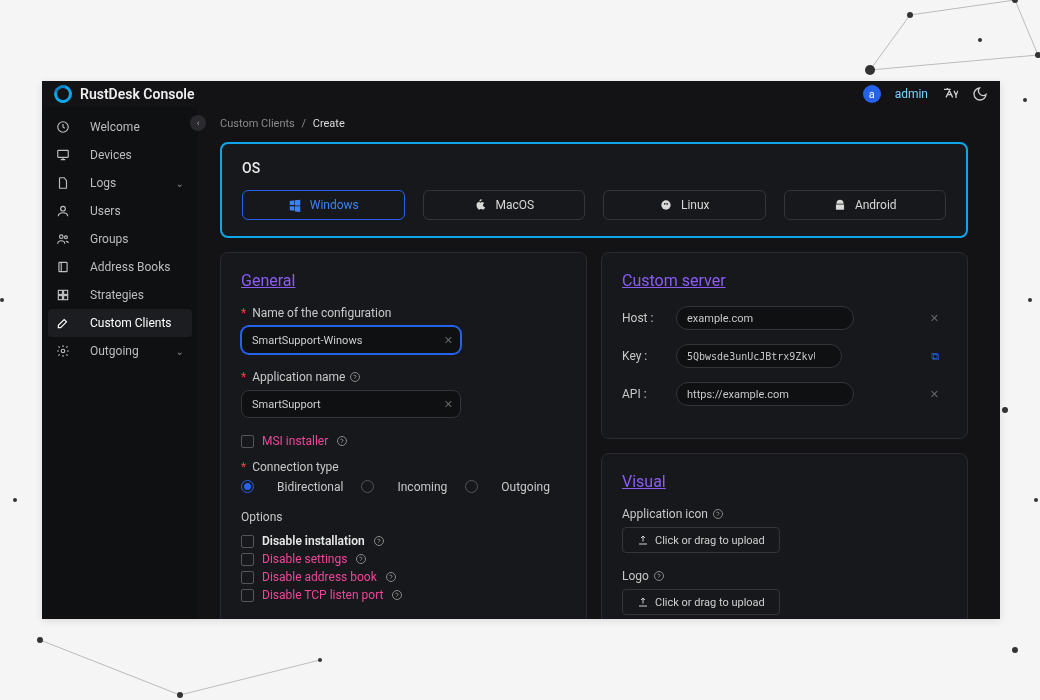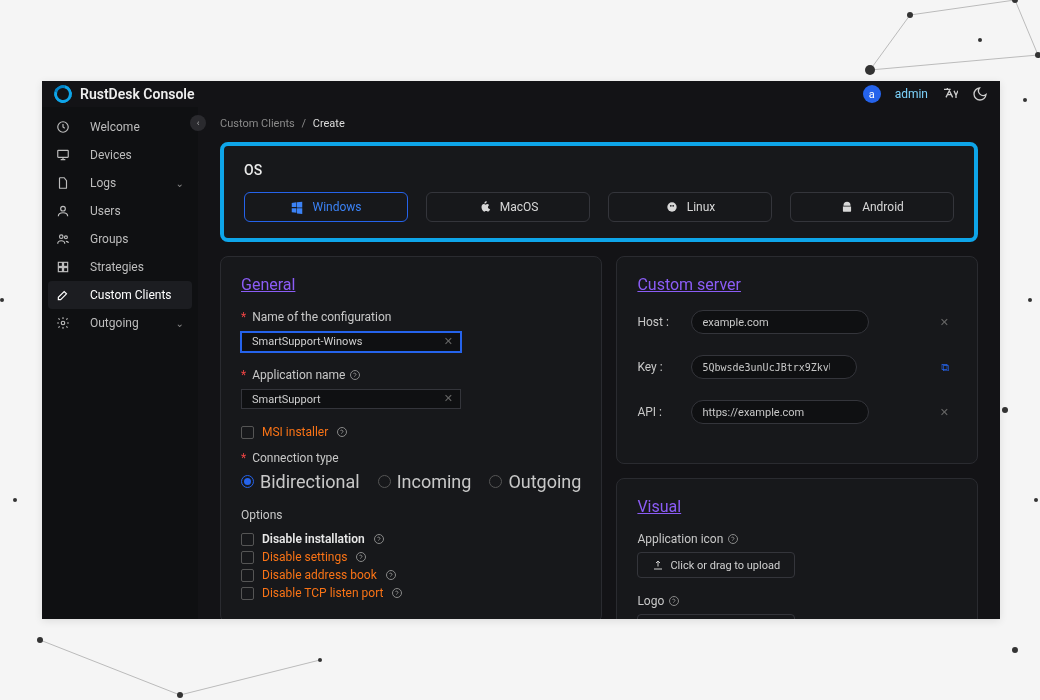--- a/index.html
+++ b/index.html
@@ -15,52 +15,52 @@
 .avatar { width:18px; height:18px; border-radius:50%; background:#2563eb; color:#fff; font-size:11px; display:flex; align-items:center; justify-content:center; }
 .user-label { font-size:12px; color:#7dd3fc; }
 .icon-btn { width:16px; height:16px; color:#ccc; cursor:pointer; }
 .main { display:flex; height:calc(100% - 26px); }
 .sidebar { width:156px; background:#0f1012; padding:6px 0; position:relative; }
 .sidebar-item { display:flex; align-items:center; gap:20px; padding:7px 14px; color:#bdbdbd; font-size:12px; cursor:pointer; position:relative; }
 .sidebar-item.active { background:#1c1d21; color:#fff; border-radius:4px; margin:0 6px; padding:7px 8px; }
 .sidebar-icon { width:14px; height:14px; flex-shrink:0; }
 .chev { margin-left:auto; font-size:10px; color:#888; }
 .collapse-btn { position:absolute; right:-8px; top:8px; width:16px; height:16px; border-radius:50%; background:#2a2a2e; color:#aaa; display:flex; align-items:center; justify-content:center; font-size:9px; cursor:pointer; }
-.content { flex:1; background:#131316; overflow-y:auto; padding:10px 22px 20px 22px; }
+.content { flex:1; background:#131316; overflow-y:auto; padding:10px 32px 20px 22px; }
 .content::-webkit-scrollbar{width:0;}
 .breadcrumb { font-size:11px; color:#8a8a8a; margin-bottom:12px; }
 .breadcrumb .cur { color:#dcdcdc; }
-.panel { background:#17181b; border:4px solid #0ea5e9; border-radius:8px; padding:16px 20px; margin-bottom:14px; }
+.panel { background:#17181b; border:2px solid #0ea5e9; border-radius:8px; padding:16px 20px; margin-bottom:14px; }
 .panel-title { color:#eaeaea; font-size:14px; font-weight:500; margin-bottom:14px; }
 .os-row { display:flex; gap:18px; }
 .os-btn { flex:1; height:30px; border:1px solid #34353b; border-radius:6px; background:transparent; color:#d8d8d8; font-size:12px; display:flex; align-items:center; justify-content:center; gap:8px; cursor:pointer; }
 .os-btn.selected { border-color:#2563eb; color:#3b82f6; }
 .cols { display:flex; gap:14px; }
 .col { flex:1; display:flex; flex-direction:column; gap:14px; }
 .section { background:#17181b; border:1px solid #2a2b30; border-radius:8px; padding:18px 20px; }
 .section-title { color:#8b5cf6; font-size:16px; margin-bottom:16px;text-decoration:underline; }
 .field { margin-bottom:16px; }
 .field-label { font-size:12px; color:#c8c8c8; margin-bottom:6px; display:flex; align-items:center; gap:4px; }
 .req { color:#ef4444; margin-right:2px; }
 .help-icon { width:12px; height:12px; color:#888; }
-.text-input { width:220px; height:20px; background:#0f1012; border:1px solid #34353b; border-radius:0; color:#d0d0d0; font-size:11px; padding:0 26px 0 10px; position:relative; }
+.text-input { width:220px; height:28px; background:#0f1012; border:1px solid #34353b; border-radius:8px; color:#d0d0d0; font-size:11px; padding:0 26px 0 10px; position:relative; }
 .text-input.focused { border-color:#2563eb; box-shadow:0 0 0 1px #2563eb; }
 .input-wrap { position:relative; display:inline-block; }
 .clear-icon { position:absolute; right:8px; top:50%; transform:translateY(-50%); color:#666; font-size:11px; cursor:pointer; }
-.checkbox-row { display:flex; align-items:center; gap:8px; font-size:12px; color:#f97316; margin-bottom:8px; }
+.checkbox-row { display:flex; align-items:center; gap:8px; font-size:12px; color:#ec4899; margin-bottom:8px; }
 .checkbox { width:13px; height:13px; border:1px solid #555; border-radius:2px; background:transparent; cursor:pointer; }
 .radio-row { display:flex; gap:18px; margin-top:6px; }
-.radio-opt { display:flex; align-items:center; gap:6px; font-size:18px; color:#c8c8c8; cursor:pointer; }
+.radio-opt { display:flex; gap:23px; font-size:12px; color:#c8c8c8; cursor:pointer; }
 .radio { width:13px; height:13px; border-radius:50%; border:1px solid #555; position:relative; }
 .radio.checked { border-color:#2563eb; }
 .radio.checked::after { content:""; position:absolute; inset:2px; border-radius:50%; background:#2563eb; }
 .subhead { font-size:12px; color:#c8c8c8; margin:14px 0 10px; }
 .opt-list .checkbox-row { margin-bottom:4px; font-size:12px; }
 .opt-list .checkbox-row.bold { font-weight:600; color:#e8e8e8; }
-.kv-row { display:flex; align-items:center; gap:10px; margin-bottom:21px; }
+.kv-row { display:flex; align-items:center; gap:10px; margin-bottom:14px; }
 .kv-label { width:44px; font-size:12px; color:#c8c8c8; }
 .kv-input { flex:1; height:24px; background:#0f1012; border:1px solid #34353b; border-radius:12px; color:#c8c8c8; font-size:10px; padding:0 26px 0 10px; font-family:monospace; }
 .kv-input.regular { font-family:inherit; font-size:11px; }
 .kv-wrap { position:relative; flex:1; }
 .kv-wrap .clear-icon { right:8px; }
 .copy-icon { position:absolute; right:8px; top:50%; transform:translateY(-50%); color:#2563eb; font-size:11px; cursor:pointer; }
 .upload-btn { height:26px; padding:0 14px; border:1px solid #34353b; border-radius:4px; background:transparent; color:#d0d0d0; font-size:11px; display:inline-flex; align-items:center; gap:6px; cursor:pointer; }
 svg { display:block; }
 </style>
 </head>
@@ -142,20 +142,27 @@
       <div class="sidebar-item">
           <svg class="sidebar-icon" viewBox="0 0 24 24" fill="none" stroke="currentColor" stroke-width="2">
             <circle cx="9" cy="8" r="3"></circle>
             <circle cx="17" cy="9" r="2.5"></circle>
             <path d="M3 20c0-3 3-5 6-5s6 2 6 5m2-4c2 0 4 1 4 3"></path>
           </svg>
           <span>Groups</span>
         </div>
       <div class="sidebar-item">
           <svg class="sidebar-icon" viewBox="0 0 24 24" fill="none" stroke="currentColor" stroke-width="2">
+            <rect x="5" y="4" width="14" height="16" rx="1"></rect>
+            <path d="M9 4v16"></path>
+          </svg>
+          <span>Address Books</span>
+        </div>
+      <div class="sidebar-item">
+          <svg class="sidebar-icon" viewBox="0 0 24 24" fill="none" stroke="currentColor" stroke-width="2">
             <rect x="4" y="4" width="7" height="7"></rect>
             <rect x="13" y="4" width="7" height="7"></rect>
             <rect x="4" y="13" width="7" height="7"></rect>
             <rect x="13" y="13" width="7" height="7"></rect>
           </svg>
           <span>Strategies</span>
         </div>
       <div class="sidebar-item active">
           <svg class="sidebar-icon" viewBox="0 0 24 24" fill="none" stroke="currentColor" stroke-width="2">
             <path d="M4 20h4l10-10-4-4L4 16v4z"></path>

